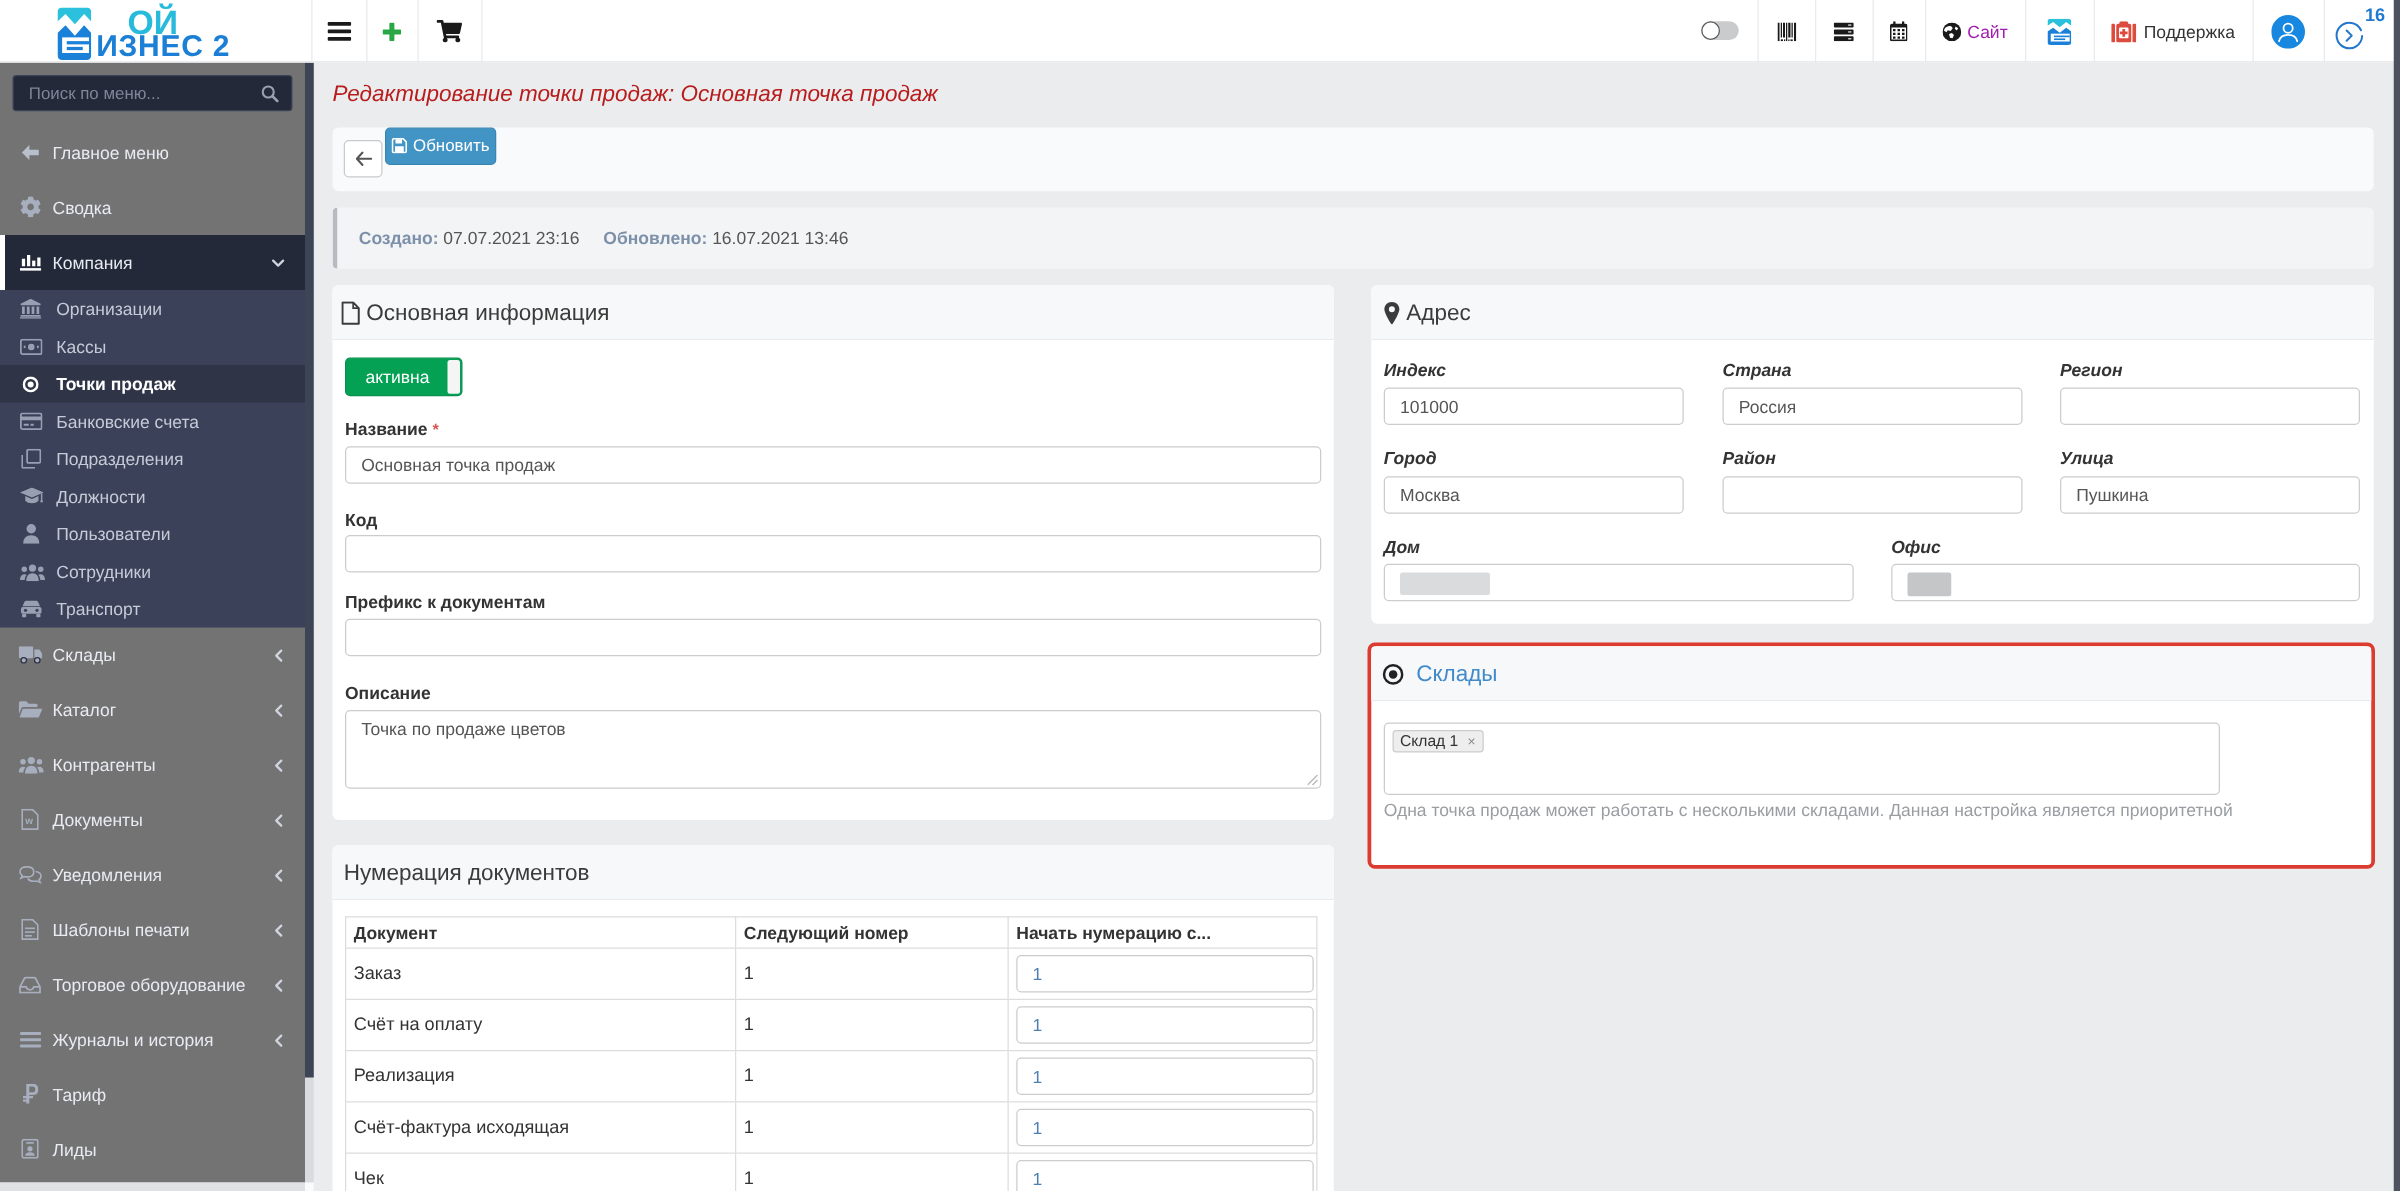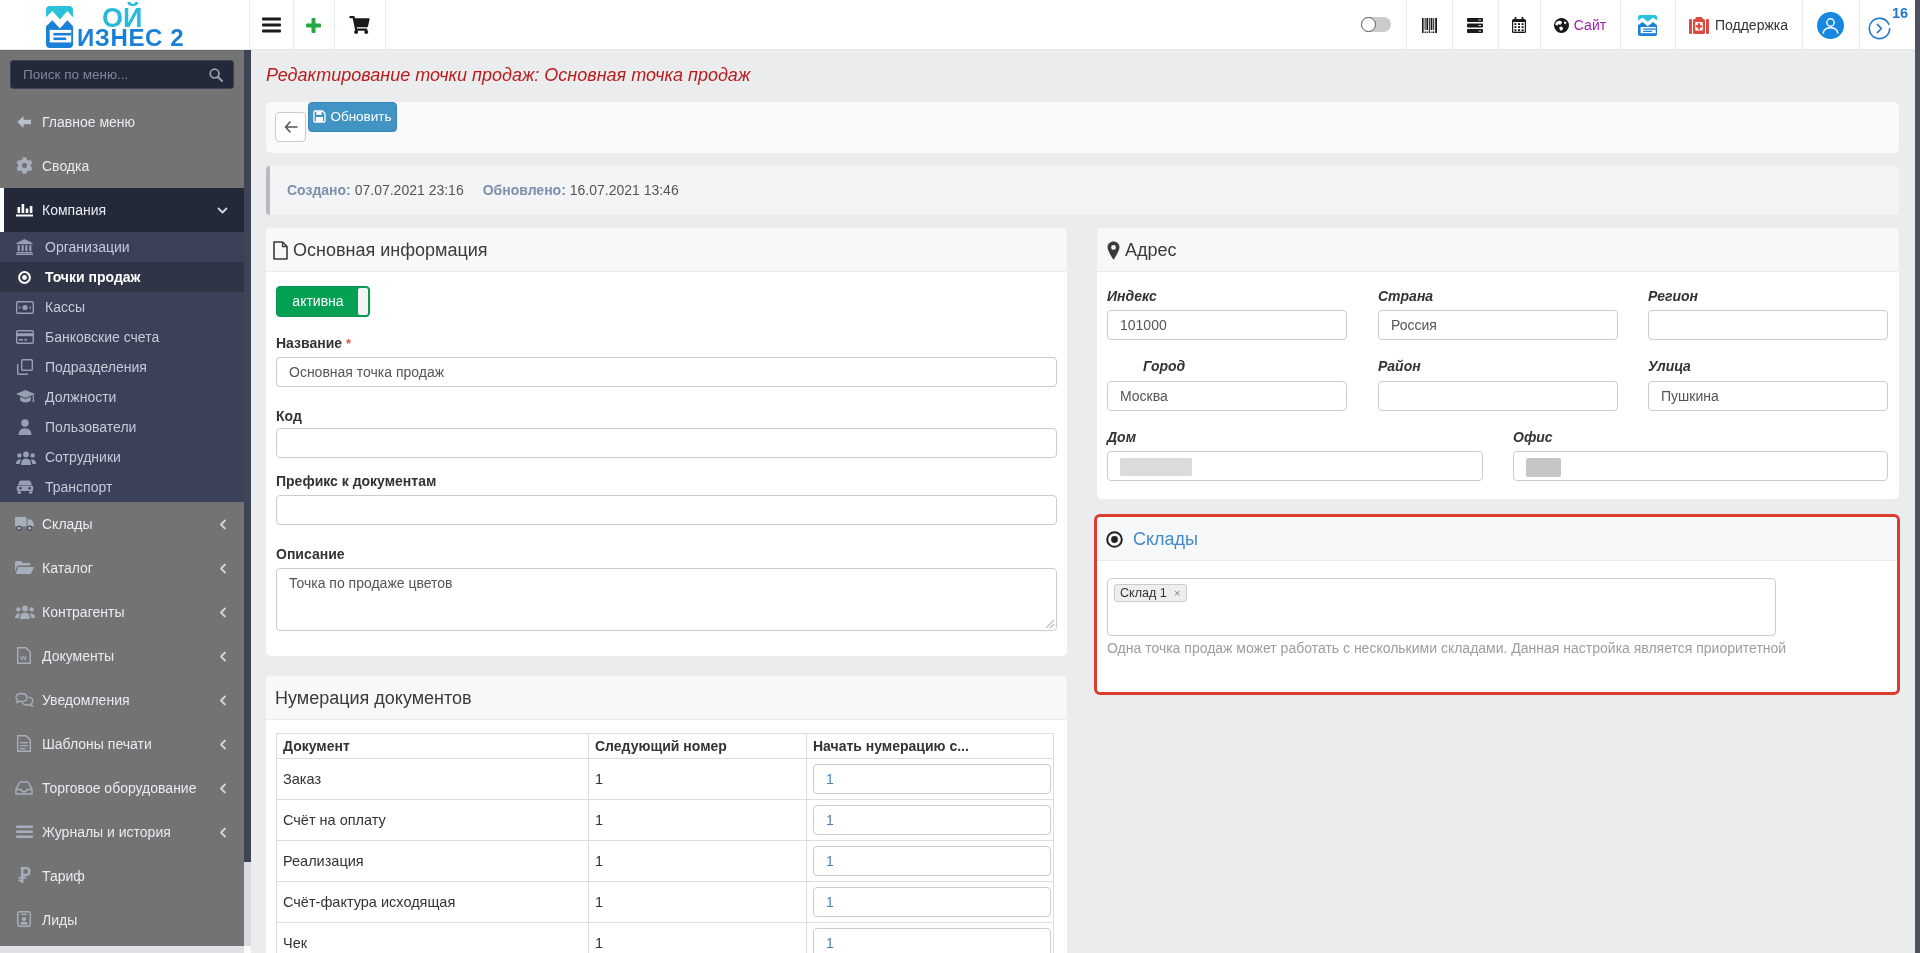--- a/index.html
+++ b/index.html
@@ -195,21 +195,21 @@
           </svg>
         </span>
         <span class="ttl" style="left:28px;">Адрес</span>
       </div>
     <div class="ag-lab" style="left:10px;top:60px;">Индекс</div>
     <div class="ag-inp" style="left:10px;top:82px;width:240px;">101000</div>
     <div class="ag-lab" style="left:281px;top:60px;">Страна</div>
     <div class="ag-inp" style="left:281px;top:82px;width:240px;">Россия</div>
     <div class="ag-lab" style="left:551px;top:60px;">Регион</div>
     <div class="ag-inp" style="left:551px;top:82px;width:240px;"></div>
-    <div class="ag-lab" style="left:10px;top:130px;margin-left:36px;">Город</div>
+    <div class="ag-lab" style="left:10px;top:130px;">Город</div>
     <div class="ag-inp" style="left:10px;top:153px;width:240px;">Москва</div>
     <div class="ag-lab" style="left:281px;top:130px;">Район</div>
     <div class="ag-inp" style="left:281px;top:153px;width:240px;"></div>
     <div class="ag-lab" style="left:551px;top:130px;">Улица</div>
     <div class="ag-inp" style="left:551px;top:153px;width:240px;">Пушкина</div>
     <div class="ag-lab" style="left:10px;top:201px;">Дом</div>
     <div class="ag-inp" style="left:10px;top:223px;width:376px;"><span style="display:inline-block;width:72px;height:18px;background:#d9dbdd;border-radius:2px;vertical-align:middle;"></span></div>
     <div class="ag-lab" style="left:416px;top:201px;">Офис</div>
     <div class="ag-inp" style="left:416px;top:223px;width:375px;"><span style="display:inline-block;width:35px;height:19px;background:#c4c6c8;border-radius:2px;vertical-align:middle;"></span></div>
   </div>
@@ -284,39 +284,39 @@
                 <rect x="5.5" y="6.2" width="2.2" height="6"></rect>
                 <rect x="9.3" y="6.2" width="2.2" height="6"></rect>
                 <rect x="13.2" y="6.2" width="2.2" height="6"></rect>
                 <rect x="0.5" y="13" width="16" height="1.4"></rect>
                 <rect x="0" y="14.8" width="17" height="1.2"></rect>
               </g>
             </svg>
           </span>
           <span class="tx">Организации</span>
         </div>
-      <div class="smi active">
-          <span class="ic" id="i-dotc" style="top:9px;">
-            <svg width="13" height="13" viewBox="0 0 13 13">
-              <circle cx="6.5" cy="6.5" r="5.4" fill="none" stroke="#fff" stroke-width="2"></circle>
-              <circle cx="6.5" cy="6.5" r="2.4" fill="#fff"></circle>
-            </svg>
-          </span>
-          <span class="tx">Точки продаж</span>
-        </div>
       <div class="smi">
           <span class="ic" id="i-money">
             <svg width="18" height="13" viewBox="0 0 18 13" style="margin-top:2px;">
               <rect x="0.7" y="0.7" width="16.6" height="11.6" rx="1.4" fill="none" stroke="#97a0b2" stroke-width="1.4"></rect>
               <circle cx="9" cy="6.5" r="2.6" fill="#97a0b2"></circle>
               <rect x="3" y="5.5" width="1.4" height="2" fill="#97a0b2"></rect>
               <rect x="13.6" y="5.5" width="1.4" height="2" fill="#97a0b2"></rect>
             </svg>
           </span>
           <span class="tx">Кассы</span>
+        </div>
+      <div class="smi active">
+          <span class="ic" id="i-dotc" style="top:9px;">
+            <svg width="13" height="13" viewBox="0 0 13 13">
+              <circle cx="6.5" cy="6.5" r="5.4" fill="none" stroke="#fff" stroke-width="2"></circle>
+              <circle cx="6.5" cy="6.5" r="2.4" fill="#fff"></circle>
+            </svg>
+          </span>
+          <span class="tx">Точки продаж</span>
         </div>
       <div class="smi">
           <span class="ic" id="i-card">
             <svg width="18" height="14" viewBox="0 0 18 14" style="margin-top:1px;">
               <rect x="0.7" y="0.7" width="16.6" height="12.6" rx="1.4" fill="none" stroke="#97a0b2" stroke-width="1.4"></rect>
               <rect x="0.7" y="3.2" width="16.6" height="3" fill="#97a0b2"></rect>
               <rect x="3" y="9" width="4" height="1.6" fill="#97a0b2"></rect>
               <rect x="8.4" y="9" width="2.6" height="1.6" fill="#97a0b2"></rect>
             </svg>
           </span>

